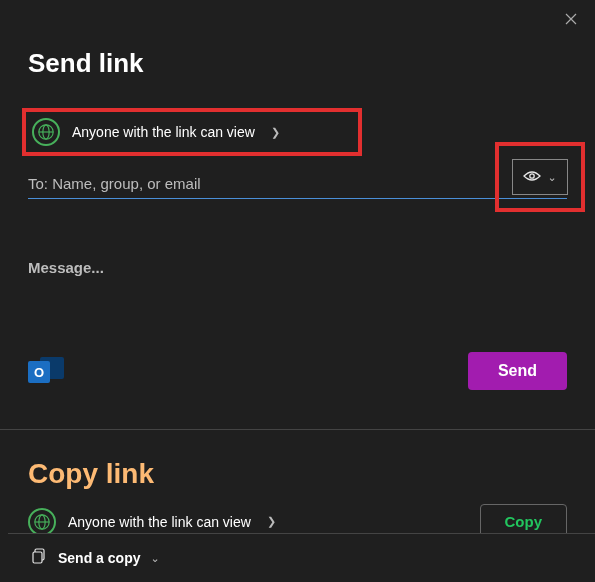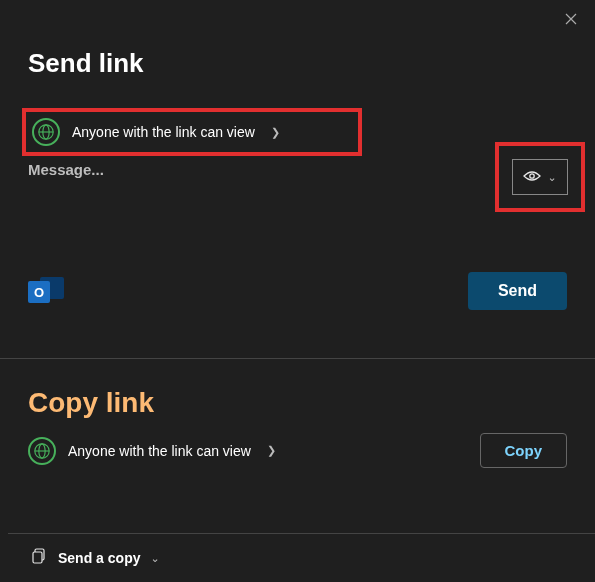--- a/index.html
+++ b/index.html
@@ -22,21 +22,21 @@
       width: 24px;
       height: 24px;
       color: #aaa;
       cursor: pointer;
       display: flex;
       align-items: center;
       justify-content: center;
       font-size: 14px;
     }
     .section {
-      padding: 16px 28px;
+      padding: 7px 28px;
     }
     .heading-block {
       padding-top: 48px;
     }
     h1.title {
       font-size: 26px;
       font-weight: 600;
       color: #fff;
       margin-bottom: 4px;
     }
@@ -160,21 +160,21 @@
       background: #1b6ec2;
       border-radius: 2px;
       display: flex;
       align-items: center;
       justify-content: center;
       color: #fff;
       font-size: 13px;
       font-weight: 600;
     }
     .primary-btn {
-      background: #0c4a6e;
+      background: #a21caf;
       color: #fff;
       border: none;
       border-radius: 4px;
       padding: 10px 30px;
       font-size: 16px;
       font-weight: 600;
       cursor: pointer;
     }
     .divider {
       border: none;
@@ -196,21 +196,21 @@
       justify-content: space-between;
     }
     .copy-perm {
       display: flex;
       align-items: center;
       gap: 12px;
       cursor: pointer;
     }
     .secondary-btn {
       background: transparent;
-      color: #7dd3fc;
+      color: #22c55e;
       border: 1px solid #666;
       border-radius: 4px;
       padding: 8px 24px;
       font-size: 15px;
       font-weight: 600;
       cursor: pointer;
     }
     .footer {
       position: absolute;
       bottom: 0;
@@ -257,20 +257,23 @@
             <circle cx="10" cy="10" r="8" fill="none" stroke="#47b05b" stroke-width="1.3"></circle>
             <ellipse cx="10" cy="10" rx="3.5" ry="8" fill="none" stroke="#47b05b" stroke-width="1.3"></ellipse>
             <line x1="2" y1="10" x2="18" y2="10" stroke="#47b05b" stroke-width="1.3"></line>
           </svg>
       </span>
       <span class="perm-text">Anyone with the link can view</span>
       <span class="chevron-r">❯</span>
     </div>
   </div>
 
+  <div class="section to-row">
+    <input class="to-input" type="text" placeholder="To: Name, group, or email" style="">
+  </div>
 
   <div class="red-box eye-box">
     <div class="eye-btn">
       <span>
         <svg width="18" height="12" viewBox="0 0 18 12">
             <path d="M1 6 Q9 -2 17 6 Q9 14 1 6 Z" fill="none" stroke="#e6e6e6" stroke-width="1.3"></path>
             <circle cx="9" cy="6" r="2.2" fill="none" stroke="#e6e6e6" stroke-width="1.3"></circle>
           </svg>
       </span>
       <span class="chevron-d">⌄</span>

